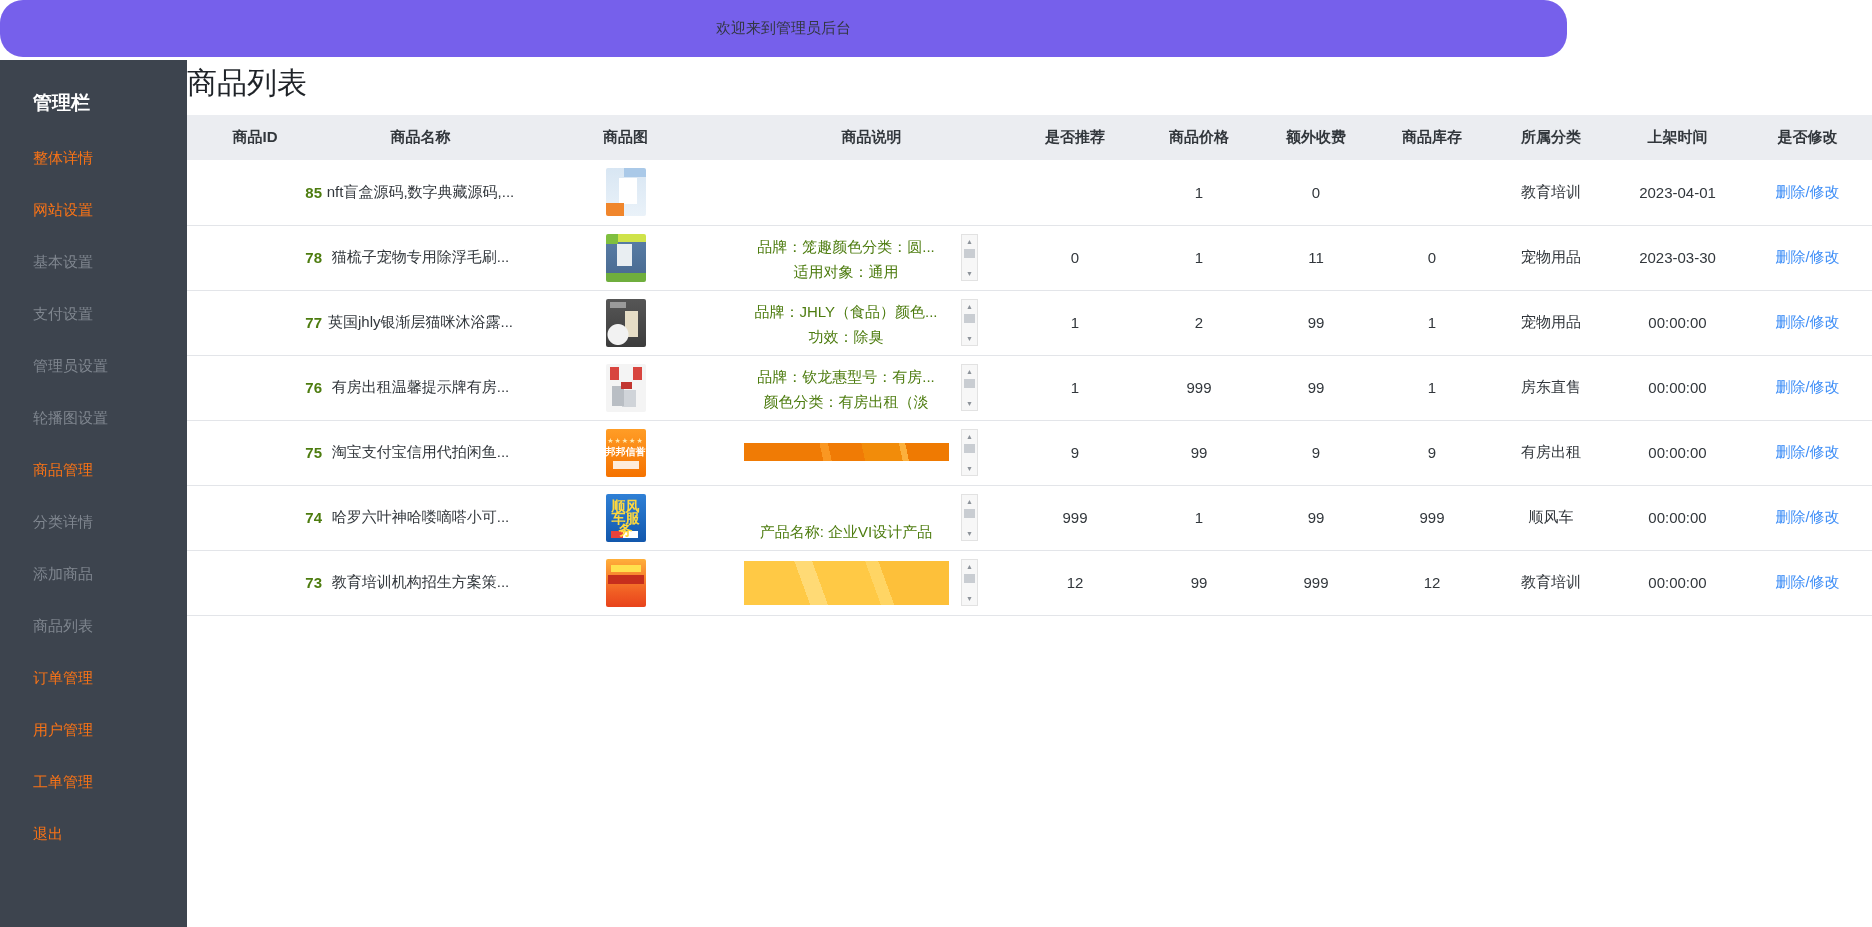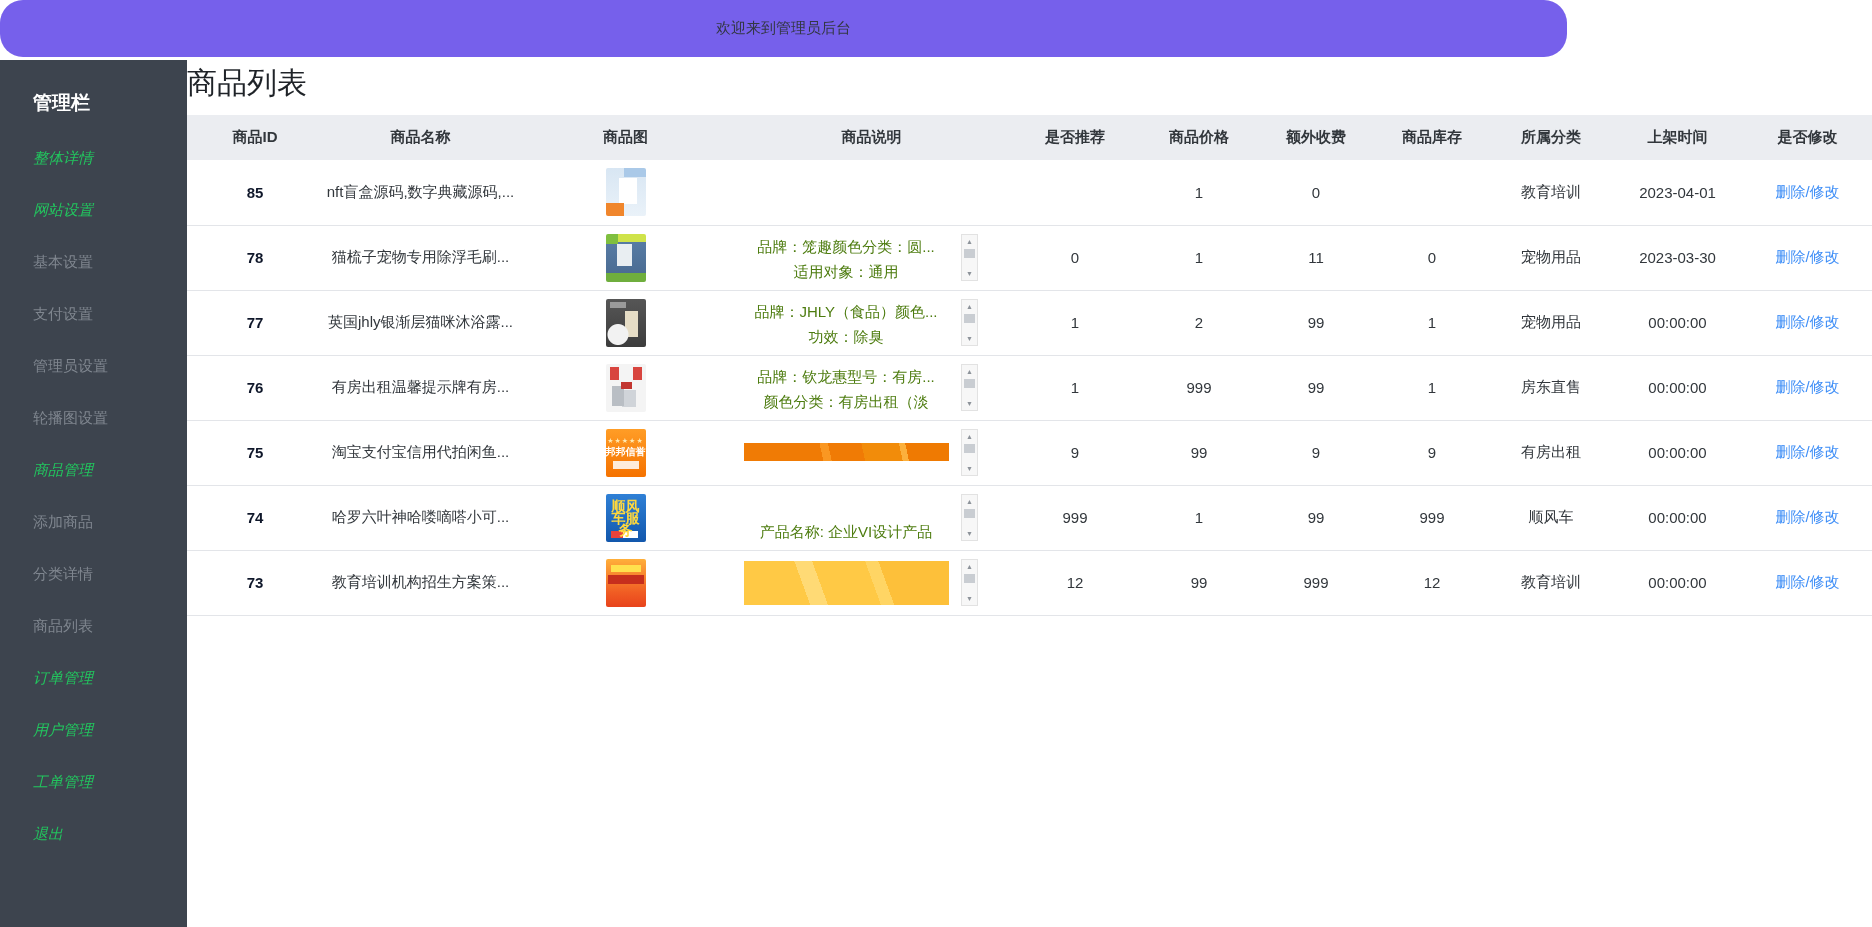--- a/index.html
+++ b/index.html
@@ -14,31 +14,31 @@
     background:#7660eb;display:flex;align-items:center;justify-content:center;border-radius:23px;
   }
   .topbar span{font-size:15px;color:#333744;}
   
   .sidebar{
     position:absolute;top:60px;left:0;width:187px;height:867px;
     background:#3d444e;box-sizing:border-box;padding:30px 0 0 33px;
   }
   .sidebar-heading{font-size:19px;font-weight:bold;color:#ffffff;margin-bottom:16px;}
   .side-item{height:52px;line-height:52px;font-size:15px;cursor:pointer;}
-  .side-item.bright{color:#22c55e;font-style:italic;}
+  .side-item.bright{color:#f97316;}
   .side-item.dim{color:#7f868f;}
   
   .main{position:absolute;left:187px;top:57px;width:1685px;}
   .page-title{font-size:30px;font-weight:500;color:#1f2328;margin:6px 0 11px 0;}
   table{width:1685px;border-collapse:collapse;table-layout:fixed;}
   thead tr{background:#ebedf1;height:45px;}
   th{font-size:15px;color:#32373c;font-weight:bold;text-align:center;}
   tbody tr{height:65px;border-bottom:1px solid #e3e5e9;background:#fff;}
   td{text-align:center;font-size:15px;color:#32373c;vertical-align:middle;}
-  .col-id{font-weight:bold;color:#0f172a;}
+  .col-id{font-weight:bold;color:#4d7c0f;text-align:right;}
   .col-name{color:#32373c;}
   .action{color:#3e8ef7;text-decoration:none;cursor:pointer;}
   .action-sep{color:#3e8ef7;}
   
   .thumb{width:40px;height:48px;margin:0 auto;border-radius:2px;overflow:hidden;
          display:flex;flex-direction:column;align-items:center;justify-content:center;}
   .thumb-85{background:
     linear-gradient(#f0862c,#f0862c) left bottom/18px 13px no-repeat,
     linear-gradient(#ffffff,#ffffff) 62% 45%/18px 26px no-repeat,
     linear-gradient(#aac9e8,#aac9e8) right top/22px 9px no-repeat,
@@ -101,22 +101,22 @@
 
 <aside class="sidebar">
   <div class="sidebar-heading">管理栏</div>
   <div class="side-item bright">整体详情</div>
   <div class="side-item bright">网站设置</div>
   <div class="side-item dim">基本设置</div>
   <div class="side-item dim">支付设置</div>
   <div class="side-item dim">管理员设置</div>
   <div class="side-item dim">轮播图设置</div>
   <div class="side-item bright">商品管理</div>
+  <div class="side-item dim">分类详情</div>
   <div class="side-item dim">添加商品</div>
-  <div class="side-item dim">分类详情</div>
   <div class="side-item dim">商品列表</div>
   <div class="side-item bright">订单管理</div>
   <div class="side-item bright">用户管理</div>
   <div class="side-item bright">工单管理</div>
   <div class="side-item bright">退出</div>
 </aside>
 
 <main class="main">
   <h1 class="page-title">商品列表</h1>
 

